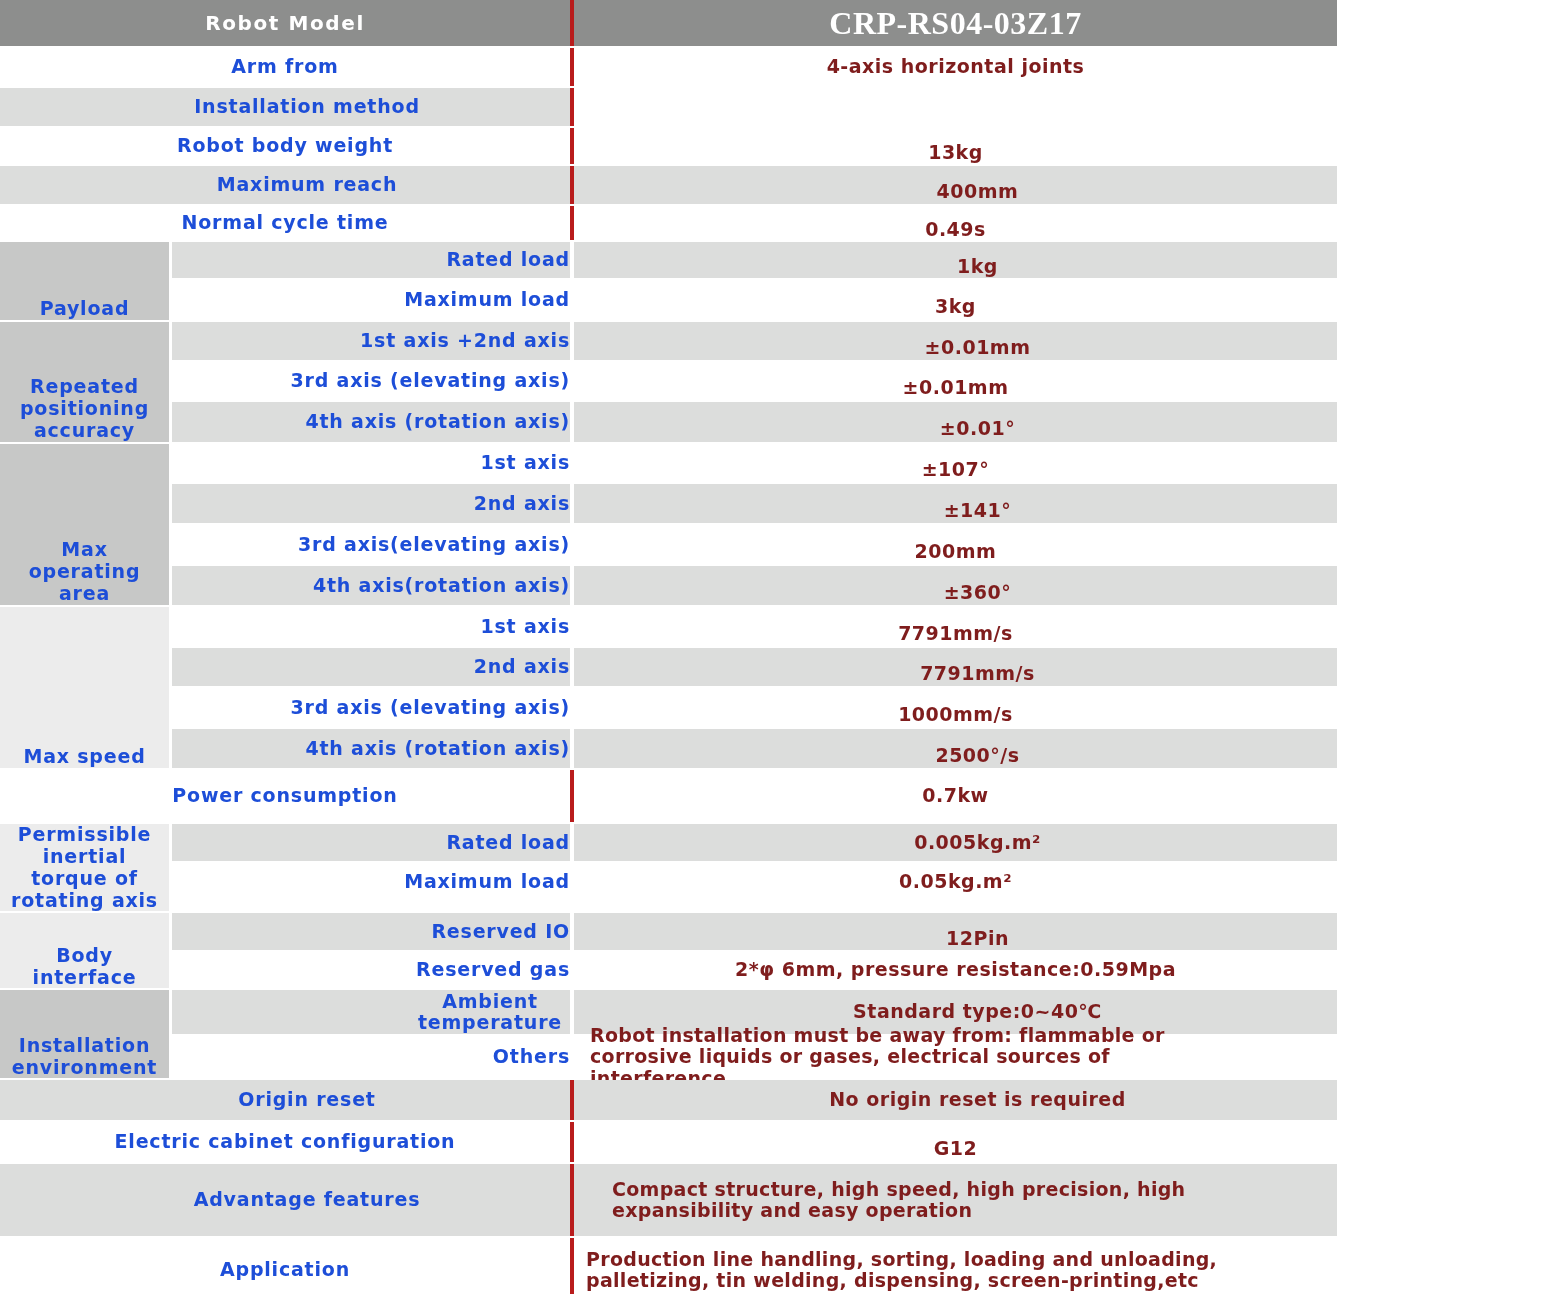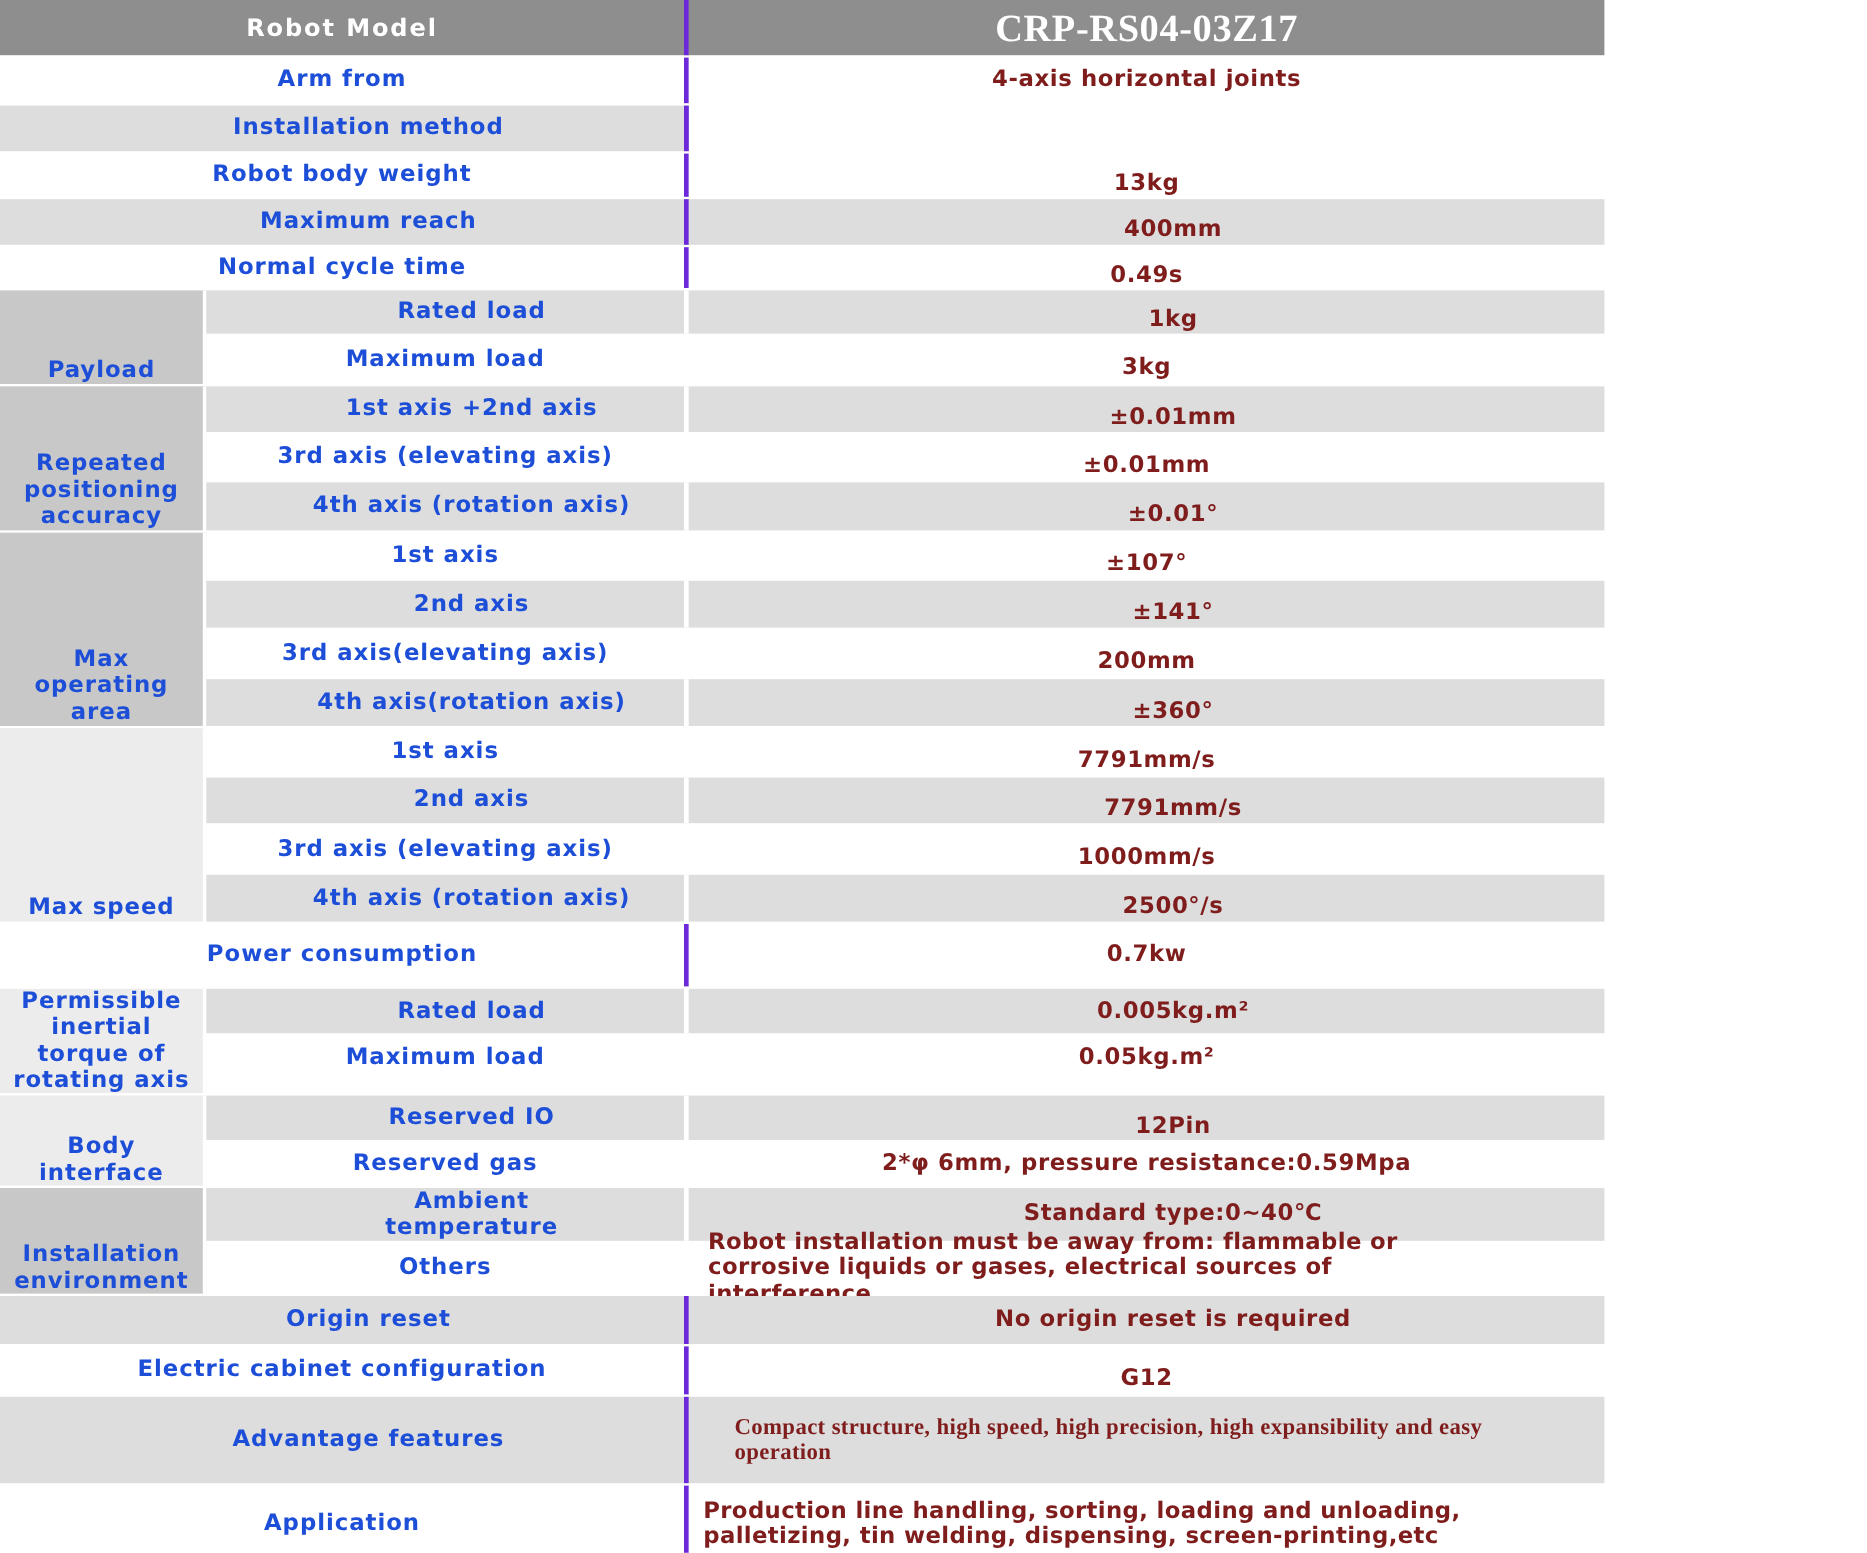--- a/index.html
+++ b/index.html
@@ -1,48 +1,48 @@
 <!DOCTYPE html>
 <html><head>
 <meta charset="utf-8">
 <style>
   html,body{margin:0;padding:0;background:#ffffff;}
   body{width:1556px;height:1294px;overflow:hidden;
        font-family:"DejaVu Sans","Liberation Sans",sans-serif;}
   .table{width:1337px;}
   .row{display:flex;border-bottom:2px solid #ffffff;box-sizing:border-box;}
   .cell{display:flex;align-items:center;justify-content:center;box-sizing:border-box;}
-  .label{width:574px;border-right:4px solid #6d28d9;}
+  .label{width:574px;border-right:4px solid #b91c1c;}
   .value{flex:1;}
   .bg-gray{background:#dcdddc;padding-left:44px;}
   .bg-white{background:#ffffff;}
   .hdr-bg{background:#8d8e8d;}
   .section{display:flex;}
   .cat{width:172px;border-right:3px solid #ffffff;border-bottom:2px solid #ffffff;
        display:flex;align-items:flex-end;justify-content:center;box-sizing:border-box;}
   .cat.dark{background:#c7c8c7;}
   .cat.light{background:#ececec;}
   .srows{flex:1;display:flex;flex-direction:column;}
-  .slabel{width:402px;border-right:4px solid #ffffff;}
+  .slabel{width:402px;border-right:4px solid #ffffff;justify-content:flex-end;}
   
   .h48{height:48px}.h46{height:46px}.h44{height:44px}.h42{height:42px}.h41{height:41px}
   .h40{height:40px}.h39{height:39px}.h38{height:38px}.h36{height:36px}
   .h54{height:54px}.h74{height:74px}.h66{height:66px}
   
   .lbl-txt{font-size:19px;font-weight:bold;color:#1d4ed8;letter-spacing:0.8px;text-align:center;line-height:1.15;}
   .val-txt{font-size:19px;font-weight:bold;color:#7f1d1d;letter-spacing:0.5px;text-align:center;line-height:1.15;}
   .voff{transform:translateY(7px);}
   .cat .lbl-txt{padding:0 8px;}
   .narrow{max-width:160px;}
   .hdr-label{font-size:20px;font-weight:bold;color:#ffffff;letter-spacing:1.6px;}
   .hdr-model{font-family:Liberation Serif, serif;font-size:32px;font-weight:bold;color:#ffffff;letter-spacing:0.5px;}
   .value.left{justify-content:flex-start;}
   .left .val-txt{text-align:left;letter-spacing:0.3px;}
   .others-val{padding-left:16px;padding-right:120px;line-height:1.08;}
-  .adv-val{padding-left:38px;padding-right:72px;line-height:1.18;font-family:Liberation Serif, serif;}
+  .adv-val{padding-left:38px;padding-right:72px;line-height:1.18;}
   .app-val{padding-left:12px;padding-right:60px;line-height:1.6;}
 </style>
 </head>
 <body>
 
 <div class="table">
 
   <div class="row h48">
     <div class="cell label hdr-bg">
       <span class="hdr-label">Robot Model</span>

